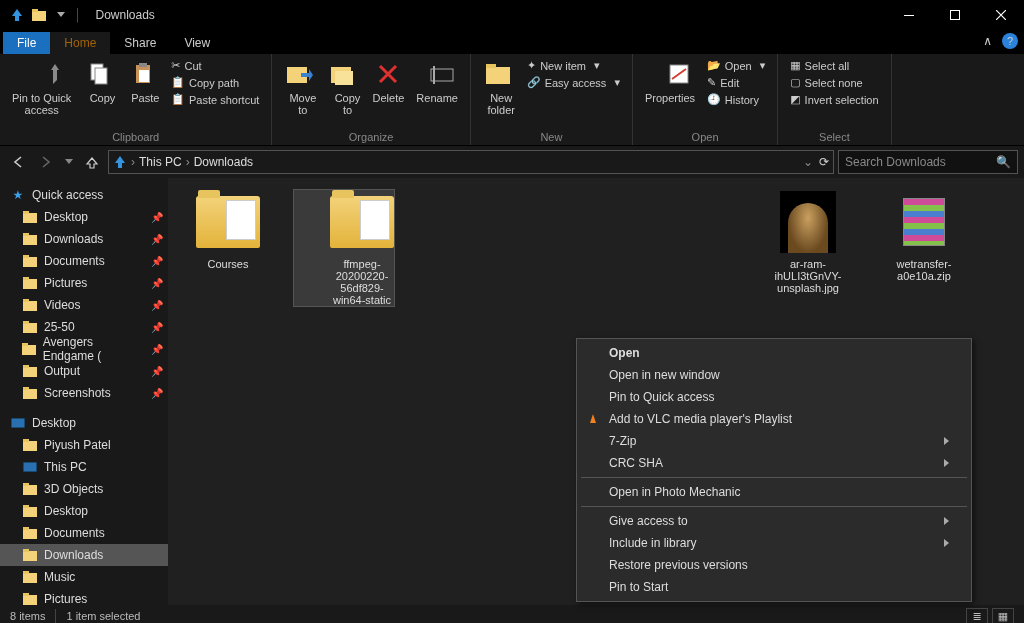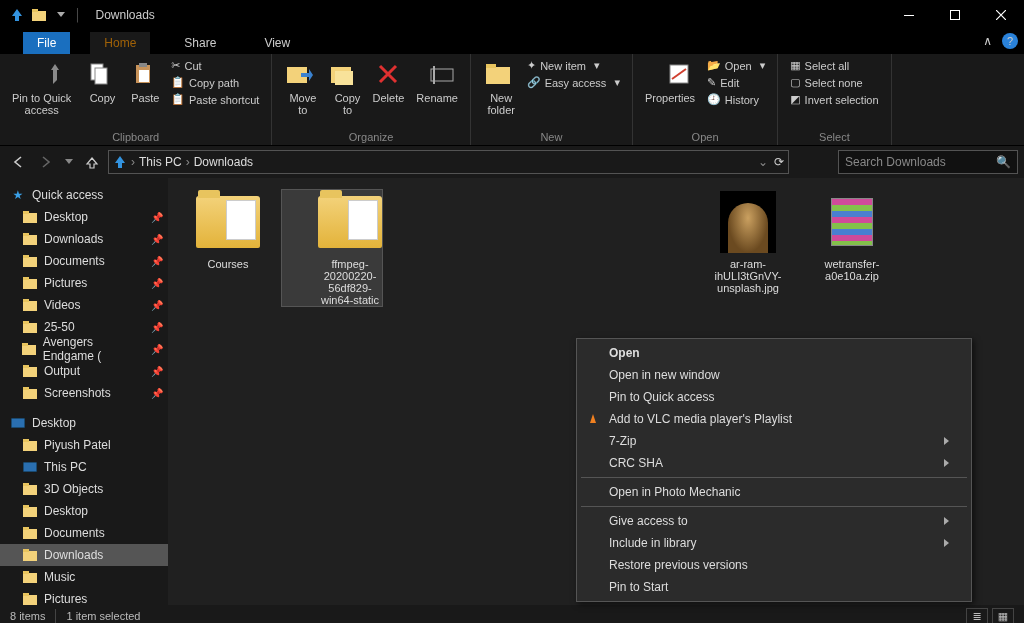--- a/index.html
+++ b/index.html
@@ -8,21 +8,21 @@
 
 .titlebar { height:30px; background:#000; display:flex; align-items:center; padding:0 0 0 8px; }
 .titlebar .qat { display:flex; gap:4px; align-items:center; }
 .titlebar .qat-icn { width:18px; height:18px; display:flex; align-items:center; justify-content:center; color:#3393df;}
 .titlebar .title { margin-left:14px; color:#ccc; font-size:12px; }
 .titlebar .winctrls { margin-left:auto; display:flex; }
 .titlebar .winbtn { width:46px; height:30px; display:flex; align-items:center; justify-content:center; color:#fff; }
 
 
 .rtabs { height:24px; background:#000; display:flex; align-items:flex-end; padding-left:3px; position:relative;}
-.rtab { padding:4px 14px; font-size:12px; color:#ccc;margin-left:20px; }
+.rtab { padding:4px 14px; font-size:12px; color:#ccc; }
 .rtab.file { background:#1a6fbf; color:#fff; }
 .rtab.active { background:#191919; color:#a16207; }
 .rtabs .help{position:absolute; right:6px; top:3px; display:flex; gap:10px; align-items:center;}
 .rtabs .help span{color:#ccc;}
 .rtabs .help .q{background:#2a82da; border-radius:50%; width:16px; height:16px; display:flex;align-items:center;justify-content:center;font-size:11px;}
 
 
 .ribbon { height:92px; background:#191919; display:flex; border-bottom:1px solid #000;}
 .rgroup { display:flex; flex-direction:column; border-right:1px solid #333; padding:2px 6px 0 6px;}
 .rgroup .gcontent{display:flex; flex:1; align-items:flex-start;}
@@ -32,33 +32,33 @@
 .smallbtn { display:flex; align-items:center; gap:4px; padding:1px 4px; font-size:11px; color:#ccc; white-space:nowrap;}
 .smallcol { display:flex; flex-direction:column; gap:2px; padding:2px 2px;}
 
 
 .navrow { height:32px; background:#191919; display:flex; align-items:center; padding:0 6px; gap:4px; }
 .navarrow { width:24px; height:24px; display:flex; align-items:center; justify-content:center; color:#ccc; }
 .addr { flex:1; height:24px; background:#191919; border:1px solid #535353; display:flex; align-items:center; padding:0 4px; gap:4px; }
 .addr .crumb{color:#ddd; font-size:12px;}
 .addr .sep{color:#888;}
 .addr .refresh{margin-left:auto;display:flex; gap:6px; align-items:center;}
-.search { width:180px; height:24px; background:#111; border:1px solid #535353; display:flex; align-items:center; padding:0 6px; color:#888; font-size:12px; justify-content:space-between;margin-left:45px;}
+.search { width:180px; height:24px; background:#111; border:1px solid #535353; display:flex; align-items:center; padding:0 6px; color:#888; font-size:12px; justify-content:space-between;}
 
 
 .mainarea { display:flex; height:427px; background:#000;}
 .sidebar { width:168px; background:#191919; overflow:hidden; padding-top:6px;}
 .sbitem { display:flex; align-items:center; gap:6px; padding:2px 4px 2px 22px; font-size:12px; color:#ddd; height:22px;}
 .sbitem.group{padding-left:10px; font-weight:400;}
 .sbitem .pin{margin-left:auto; color:#888; font-size:10px;}
 .sbitem.selected{background:#555;}
 .sbitem .ic{width:16px;height:16px;display:flex;align-items:center;justify-content:center;}
 
 .filepane { flex:1; background:#202020; position:relative; }
-.items { display:flex; flex-wrap:wrap; padding:12px 10px; gap:20px 4px; align-content:flex-start;}
+.items { display:flex; flex-wrap:wrap; padding:12px 10px; gap:20px 16px; align-content:flex-start;}
 .fileitem { width:100px; display:flex; flex-direction:column; align-items:center; text-align:center; font-size:11px; color:#ddd;}
 .fileitem .thumb{width:78px;height:64px; display:flex; align-items:center; justify-content:center; margin-bottom:4px;}
 .fileitem.selected{background:#3a3a3a; outline:1px solid #555;padding-left:36px;}
 .foldericn{width:64px;height:52px;background:linear-gradient(#f3d27a,#e3b33a);border-radius:3px 3px 2px 2px; position:relative;}
 .foldericn:before{content:"";position:absolute;top:-6px;left:2px;width:22px;height:8px;background:#e8c45e;border-radius:2px 2px 0 0;}
 .foldericn .paper{position:absolute; right:4px; top:4px; width:30px; height:40px; background:#fff; box-shadow:0 0 0 1px #ccc inset;}
 
 .imgthumb{width:78px;height:56px;background:linear-gradient(180deg,#8fb8d8 0%,#3a556a 60%,#1a222a 100%); border:1px solid #444;}
 .imgthumb2{width:56px;height:62px;background:#000;display:flex;align-items:flex-end;justify-content:center;}
 .imgthumb2 .arch{width:40px;height:50px;background:radial-gradient(ellipse at 50% 30%,#caa060 0%,#6b4a20 70%);border-radius:20px 20px 0 0;}

